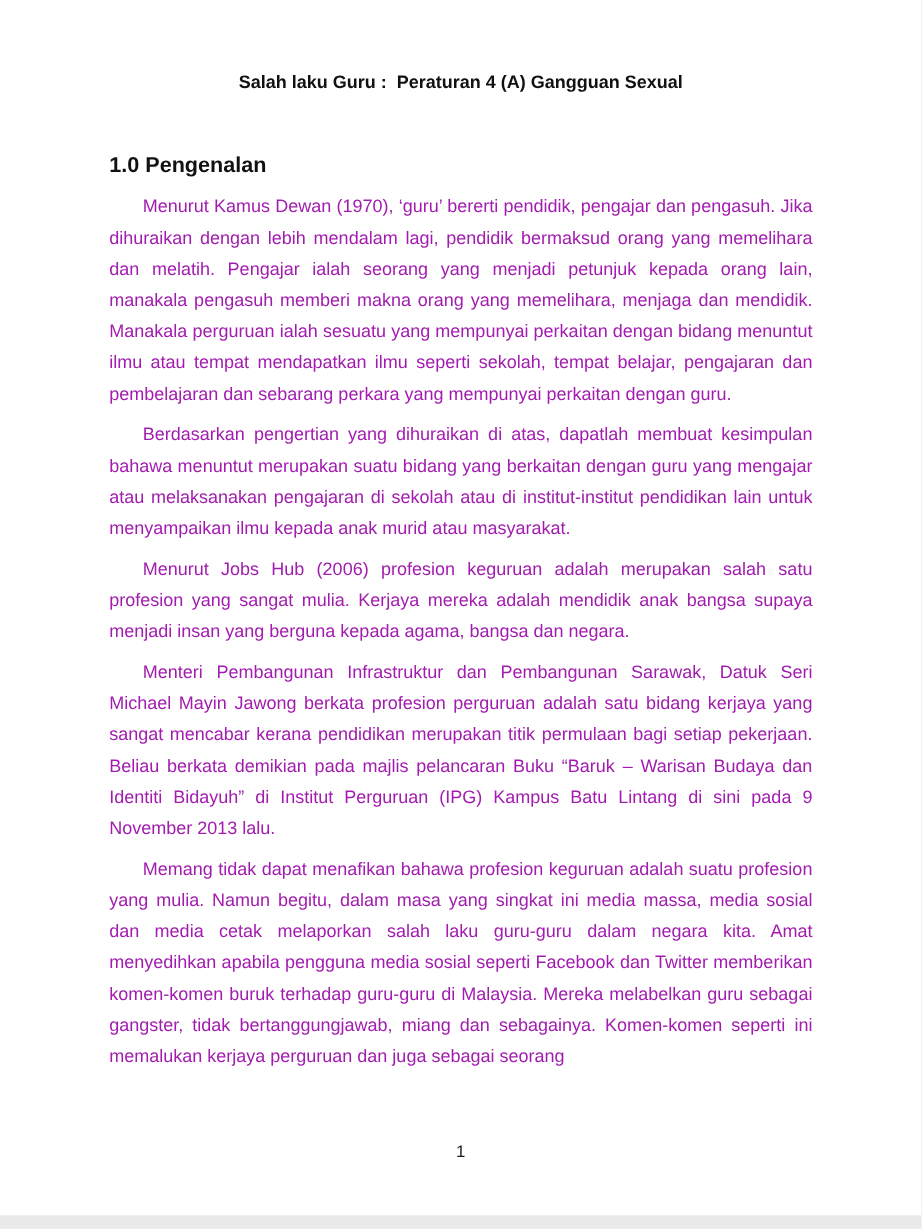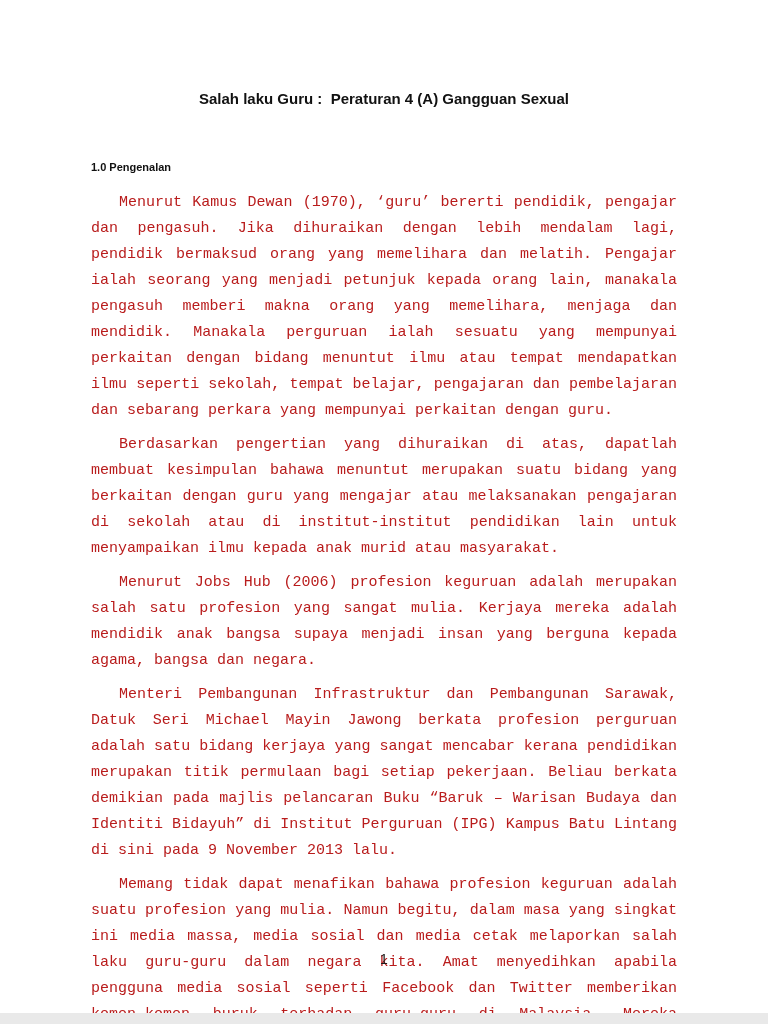--- a/index.html
+++ b/index.html
@@ -13,44 +13,43 @@
     width: 768px;
     height: 1013px;
     margin: 0 auto;
     background: #ffffff;
     box-sizing: border-box;
     padding: 0 91px;
     color: #1c1c1c;
   }
   .doc-title {
     margin: 0;
-    padding-top: 89px;
+    padding-top: 59px;
     text-align: center;
     font-size: 15px;
     font-weight: bold;
     line-height: 20px;
     white-space: pre-wrap;
     color: #111;
   }
   .section-heading {
     margin: 48px 0 0 0;
-    font-size: 11px;
+    font-size: 18px;
     font-weight: bold;
     line-height: 20px;
     text-align: left;
     color: #111;
   }
   .para {
     margin: 8px 0 0 0;
     font-size: 15px;
     line-height: 26px;
     text-align: justify;
     text-indent: 28px;
-    color: #b91c1c;
-    font-family: Liberation Mono, monospace;
+    color: #a21caf;
   }
   .para.first {
     margin-top: 13px;
   }
   .page-number {
     position: absolute;
     left: 0;
     right: 0;
     bottom: 46px;
     text-align: center;

